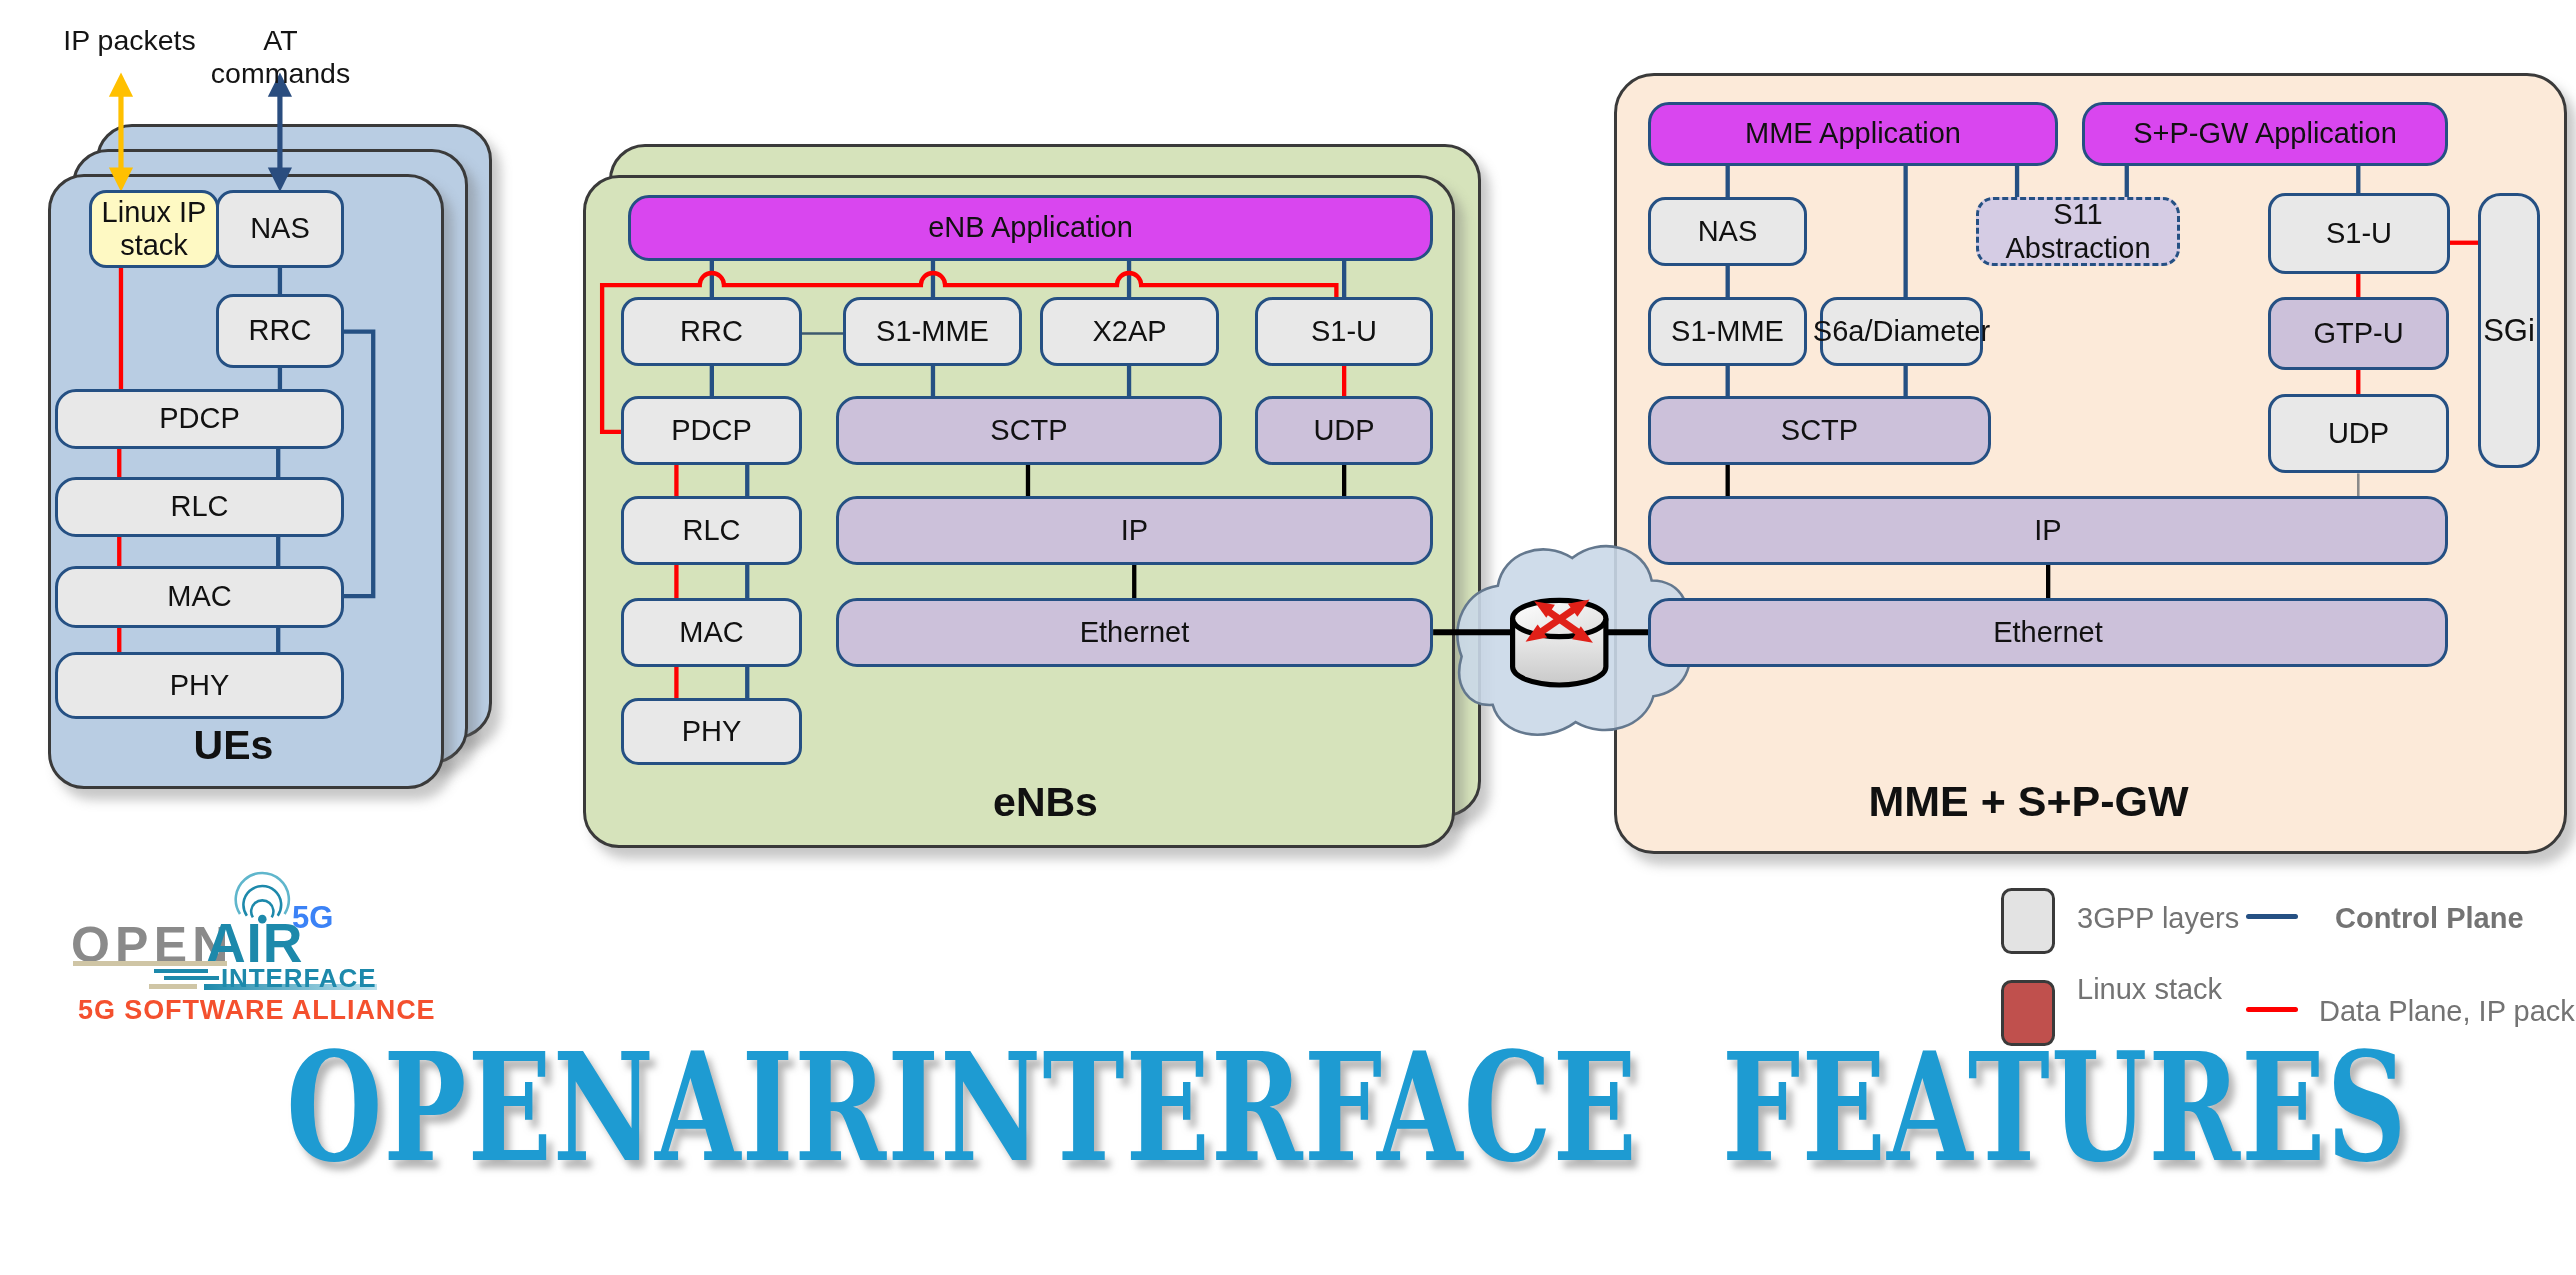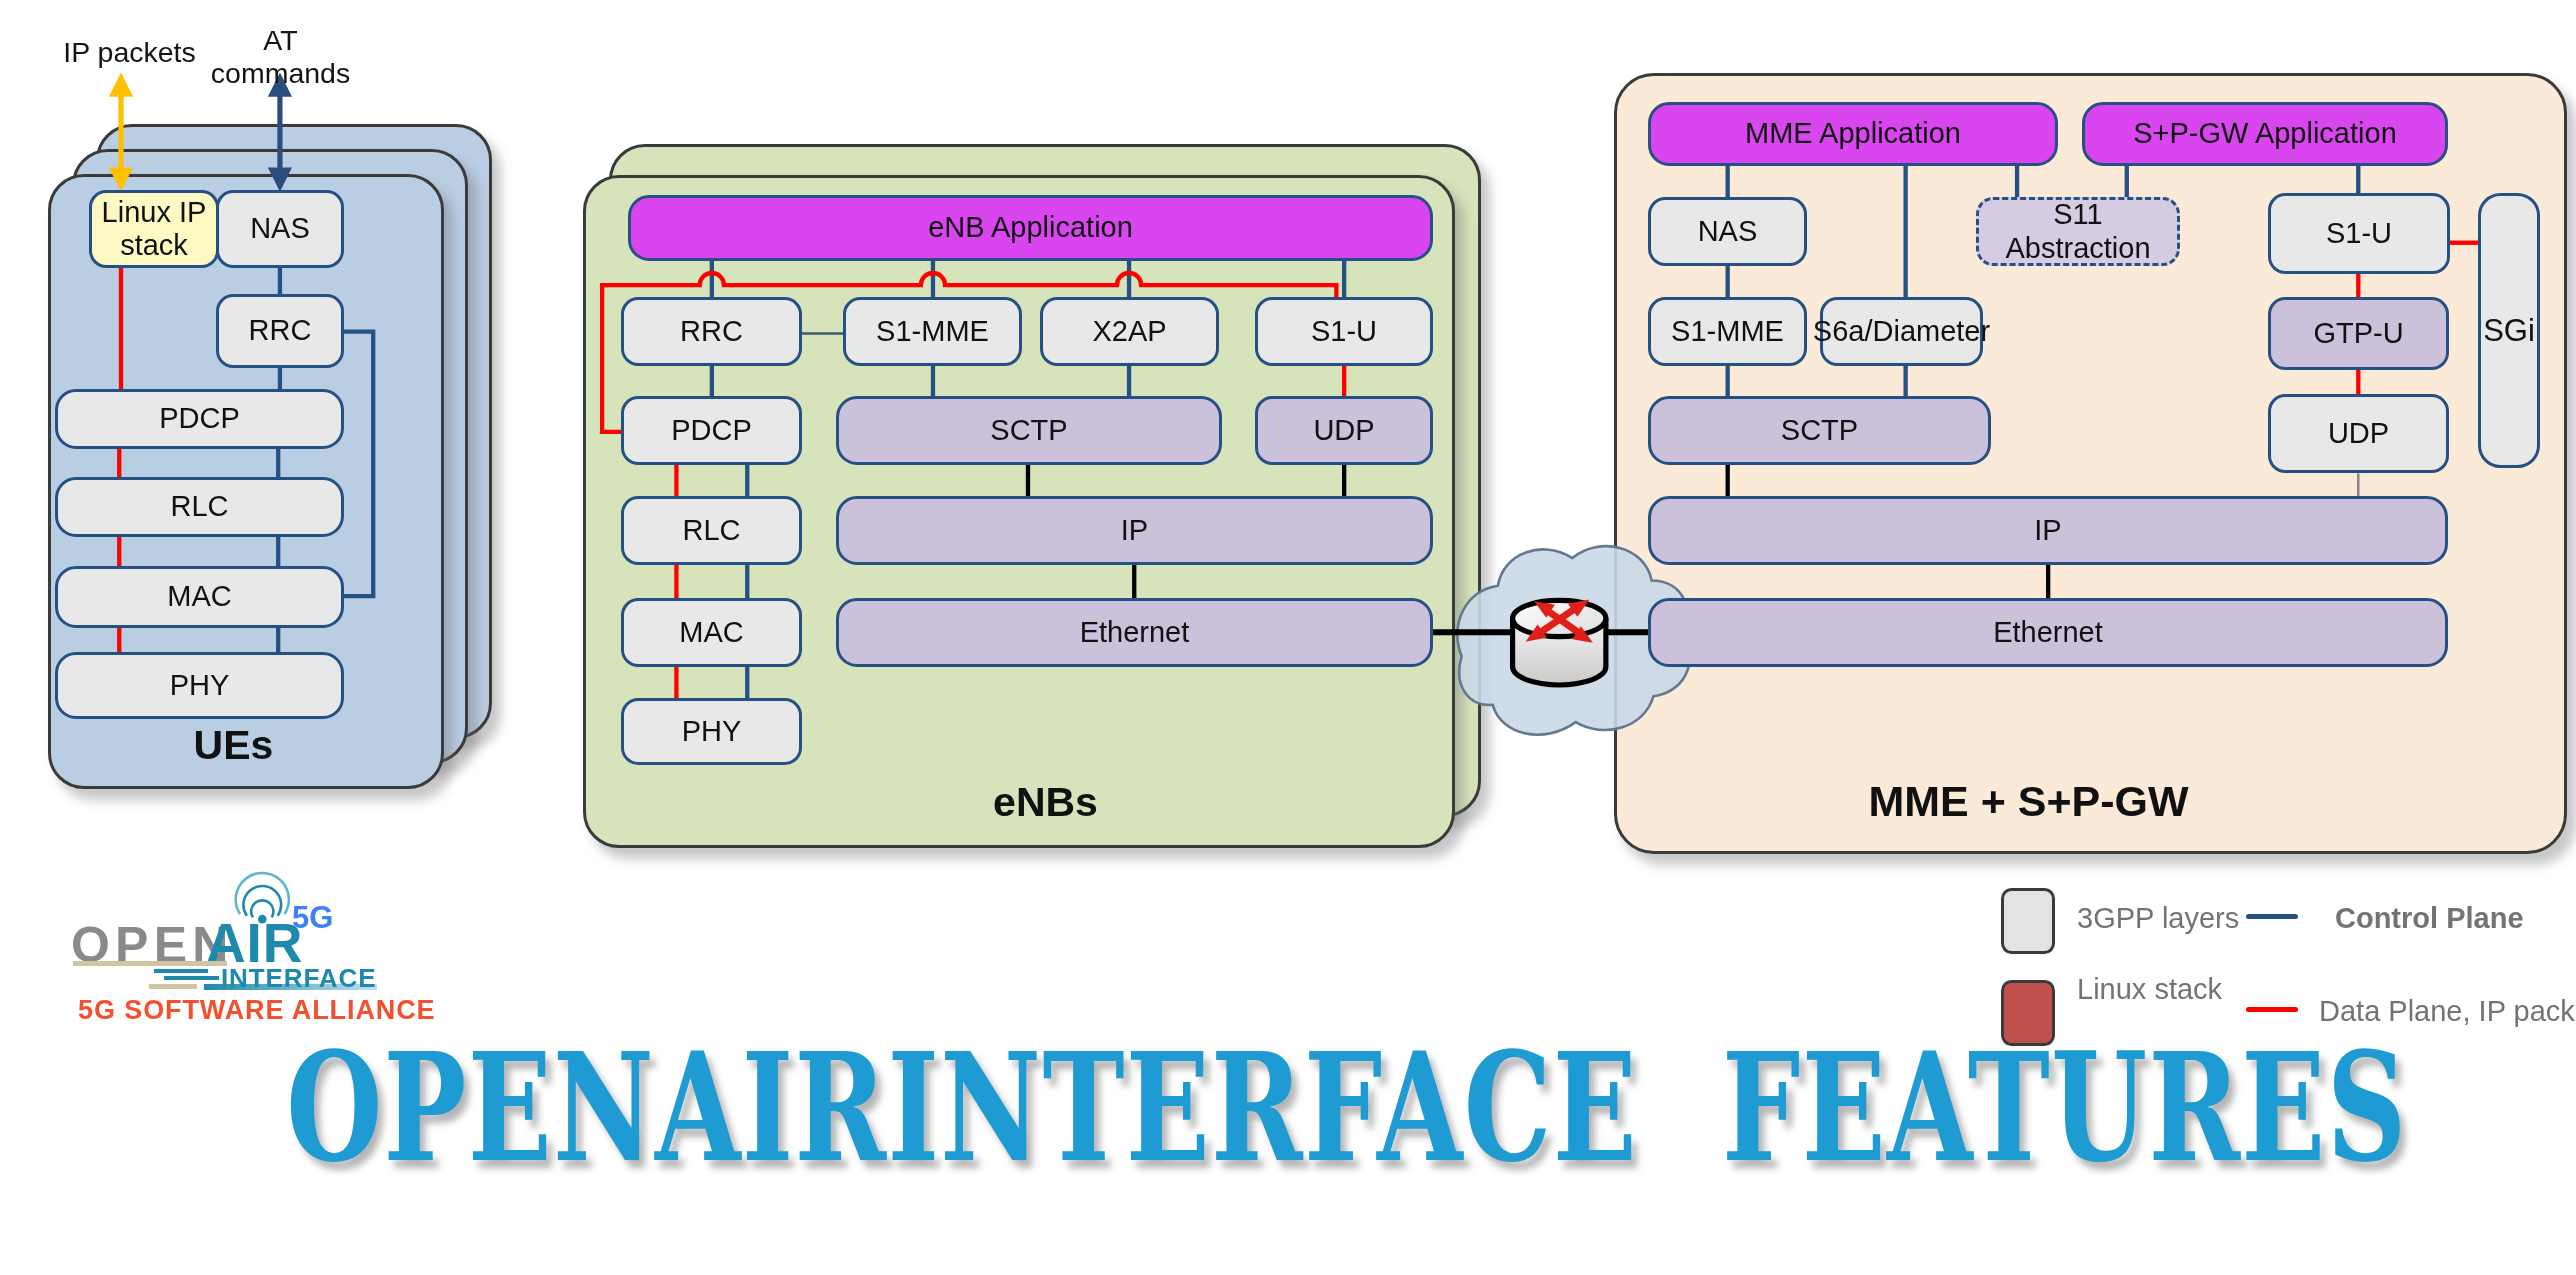--- a/index.html
+++ b/index.html
@@ -195,21 +195,21 @@
       <line x1="1782" y1="733" x2="1824" y2="704"></line>
       <polygon points="1840,694 1815,699 1826,714" stroke="none"></polygon>
       <polygon points="1766,743 1791,738 1780,723" stroke="none"></polygon>
       <line x1="1830" y1="734" x2="1790" y2="706"></line>
       <polygon points="1776,696 1800,700 1790,715" stroke="none"></polygon>
       <polygon points="1844,744 1820,740 1830,725" stroke="none"></polygon>
     </g>
   </g>
 </svg>
 
-<div class="arrow-label" style="left:43px;top:36px;width:173px;">IP packets</div>
+<div class="arrow-label" style="left:43px;top:24px;width:173px;">IP packets</div>
 <div class="arrow-label" style="left:190px;top:24px;width:181px;">AT commands</div>
 
 <div class="box redfill" style="left:57px;top:190px;width:130px;height:78px;">Linux IP stack</div>
 <div class="box" style="left:216px;top:190px;width:128px;height:78px;">NAS</div>
 <div class="box" style="left:216px;top:294px;width:128px;height:74px;">RRC</div>
 <div class="box wide" style="left:55px;top:389px;width:289px;height:60px;">PDCP</div>
 <div class="box wide" style="left:55px;top:477px;width:289px;height:60px;">RLC</div>
 <div class="box wide" style="left:55px;top:566px;width:289px;height:62px;">MAC</div>
 <div class="box wide" style="left:55px;top:652px;width:289px;height:67px;">PHY</div>
 <div class="card-title" style="left:48px;top:722px;width:371px;">UEs</div>

